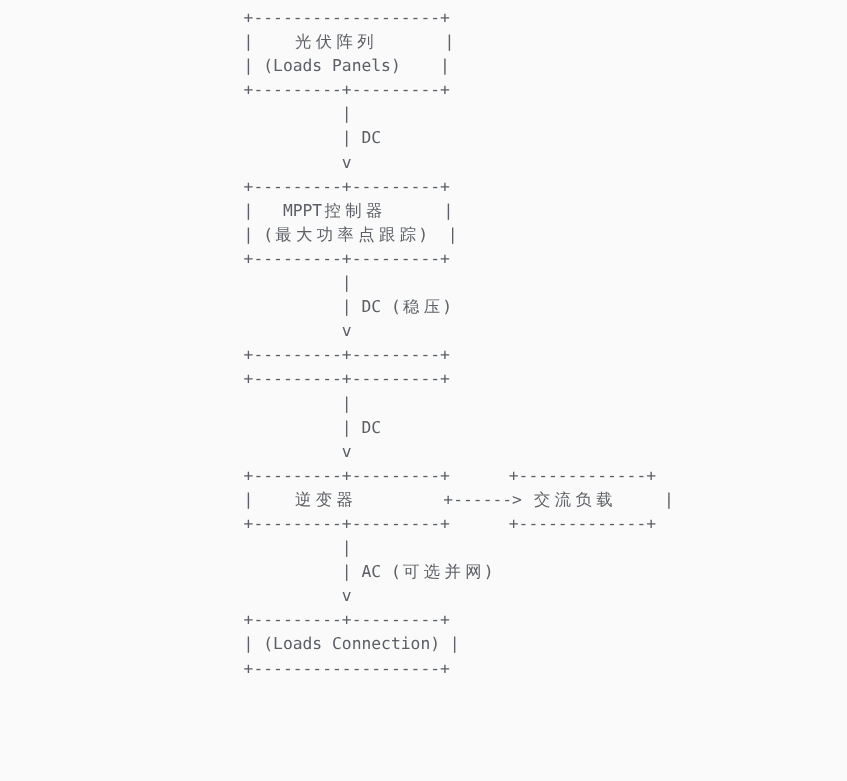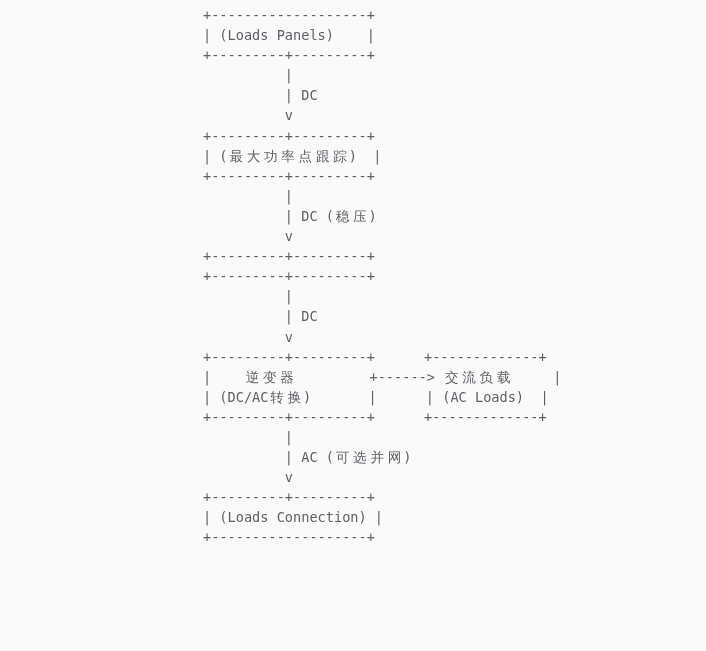--- a/index.html
+++ b/index.html
@@ -32,39 +32,40 @@
     font-family: "DejaVu Sans", sans-serif;
     font-size: 13.6px;
   }
 </style>
 </head>
 <body>
 
 <div class="page">
   <div class="diagram">
       <div class="ln">+-------------------+</div>
+      <div class="ln">|    <span class="cjk">光</span><span class="cjk">伏</span><span class="cjk">阵</span><span class="cjk">列</span>       |</div>
       <div class="ln">| (Loads Panels)    |</div>
       <div class="ln">+---------+---------+</div>
       <div class="ln">          |</div>
       <div class="ln">          | DC</div>
       <div class="ln">          v</div>
       <div class="ln">+---------+---------+</div>
+      <div class="ln">|   MPPT<span class="cjk">控</span><span class="cjk">制</span><span class="cjk">器</span>      |</div>
       <div class="ln">| (<span class="cjk">最</span><span class="cjk">大</span><span class="cjk">功</span><span class="cjk">率</span><span class="cjk">点</span><span class="cjk">跟</span><span class="cjk">踪</span>)  |</div>
       <div class="ln">+---------+---------+</div>
       <div class="ln">          |</div>
       <div class="ln">          | DC (<span class="cjk">稳</span><span class="cjk">压</span>)</div>
       <div class="ln">          v</div>
       <div class="ln">+---------+---------+</div>
       <div class="ln">+---------+---------+</div>
       <div class="ln">          |</div>
       <div class="ln">          | DC</div>
       <div class="ln">          v</div>
       <div class="ln">+---------+---------+      +-------------+</div>
       <div class="ln">|    <span class="cjk">逆</span><span class="cjk">变</span><span class="cjk">器</span>         +------&gt; <span class="cjk">交</span><span class="cjk">流</span><span class="cjk">负</span><span class="cjk">载</span>     |</div>
-      <div class="ln">| (DC/AC<span class="cjk">转</span><span class="cjk">换</span>)       |      | (AC Loads)  |</div>
       <div class="ln">+---------+---------+      +-------------+</div>
       <div class="ln">          |</div>
       <div class="ln">          | AC (<span class="cjk">可</span><span class="cjk">选</span><span class="cjk">并</span><span class="cjk">网</span>)</div>
       <div class="ln">          v</div>
       <div class="ln">+---------+---------+</div>
       <div class="ln">| (Loads Connection) |</div>
       <div class="ln">+-------------------+</div>
     </div>
 </div>
 

